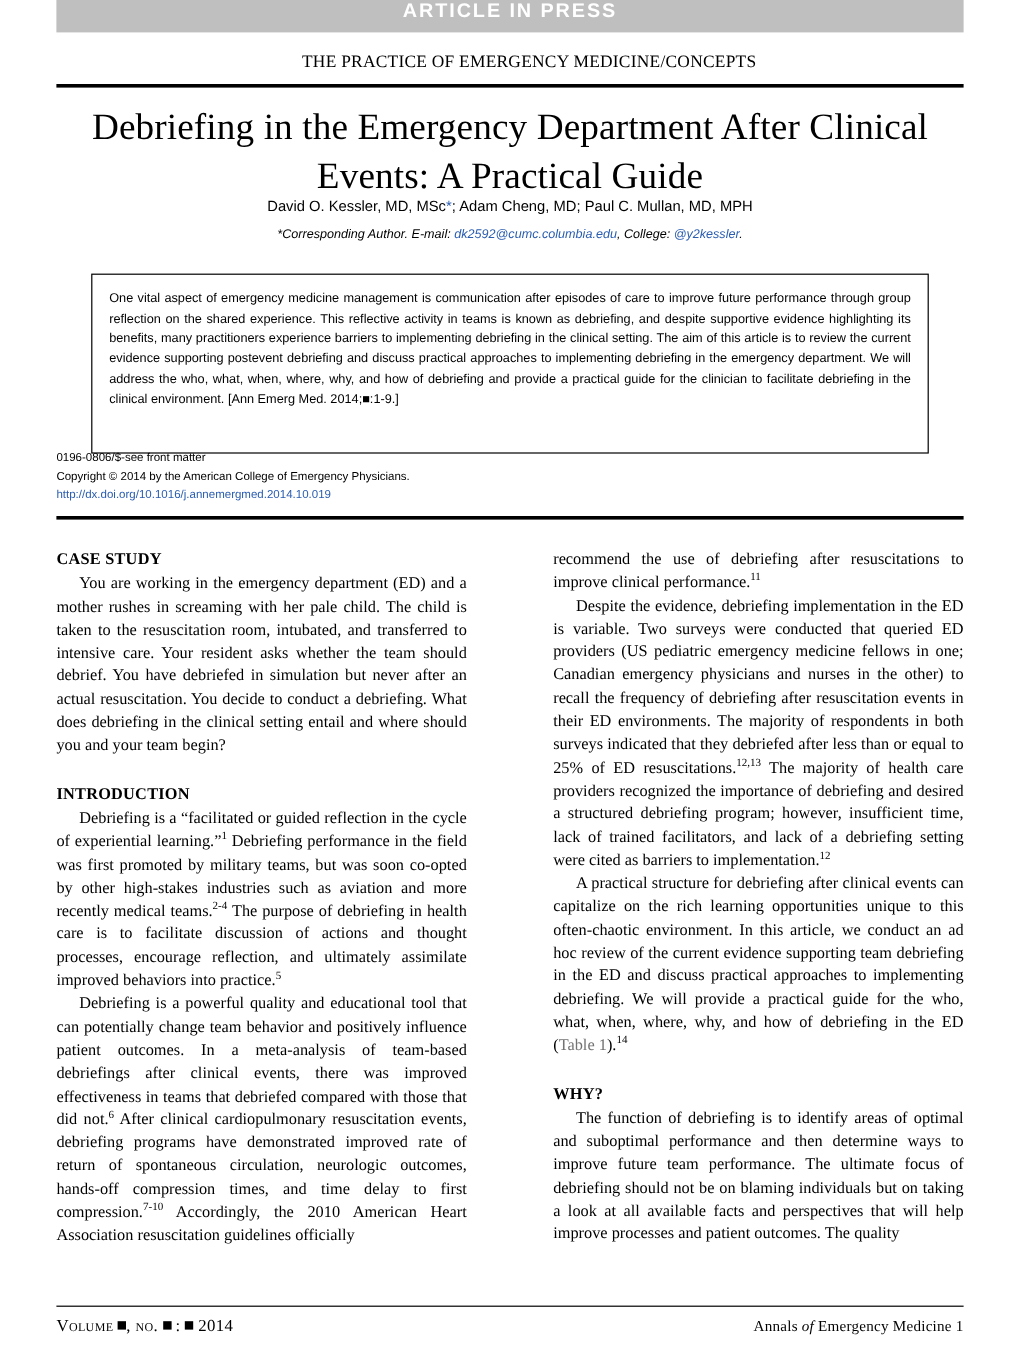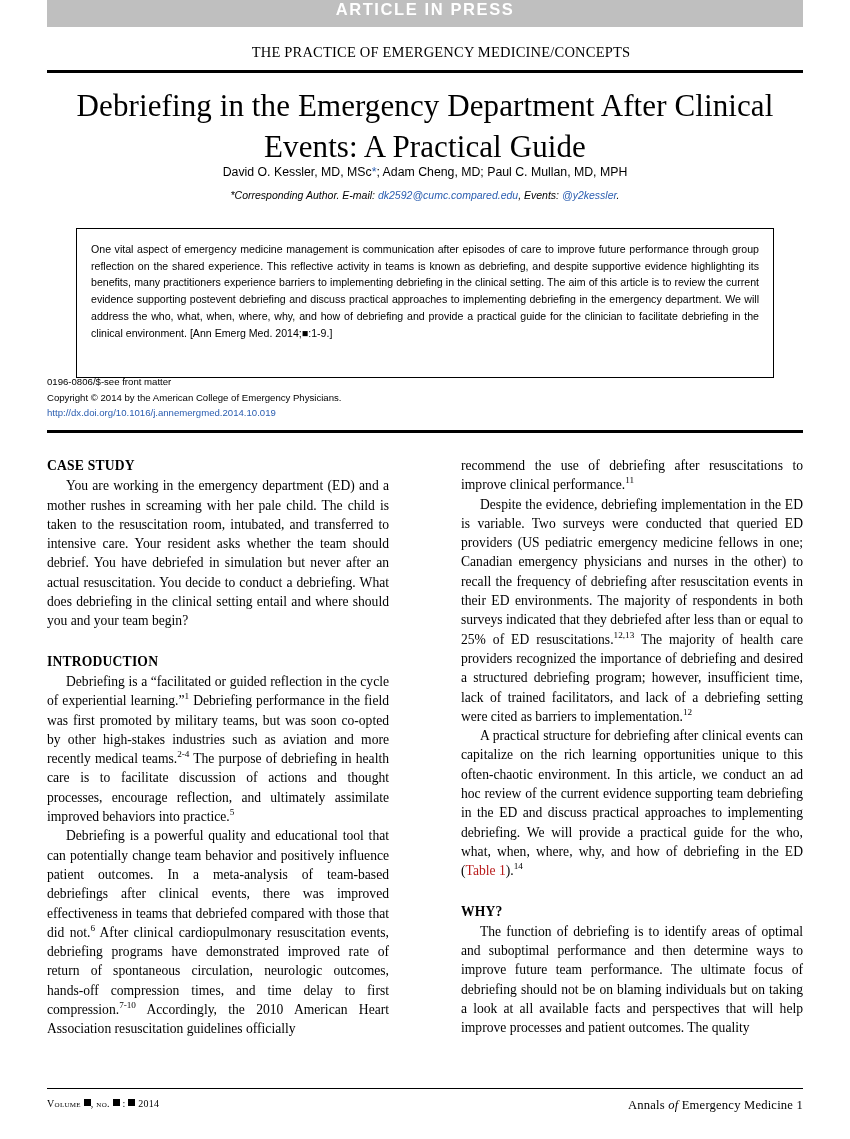--- a/index.html
+++ b/index.html
@@ -163,37 +163,37 @@
     margin: 0 0 1px 0;
     letter-spacing: 0.2px;
   }
   .col h2.spaced { margin-top: 21px; }
   .col p {
     margin: 0;
     text-indent: 19px;
   }
   .col p.noindent { text-indent: 0; }
   sup { font-size: 9.2px; vertical-align: super; line-height: 0; }
-  .lnk { color: #b91c1c; }
+  .lnk { color: #737373; }
 
   
   .rule-bottom {
     position: absolute;
     left: 47px;
     top: 1088px;
     width: 756px;
     height: 1.3px;
     background: #000;
   }
   .footer-left {
     position: absolute;
     left: 47px;
     top: 1098px;
     font-family: "Liberation Serif", serif;
-    font-size: 10px;
+    font-size: 14px;
     font-variant: small-caps;
     letter-spacing: 0.3px;
   }
   .footer-right {
     position: absolute;
     right: 47px;
     top: 1098px;
     font-family: Liberation Serif, serif;
     font-size: 12.6px;
     letter-spacing: 0.2px;
@@ -219,21 +219,21 @@
   <div class="running-head">THE PRACTICE OF EMERGENCY MEDICINE/CONCEPTS</div>
   <div class="rule-top"></div>
 
   <div class="title">Debriefing in the Emergency Department After Clinical Events: A Practical Guide</div>
 
   <div class="authors">
     <span>David O. Kessler, MD, MSc</span><span class="star">*</span><span>; Adam Cheng, MD; Paul C. Mullan, MD, MPH</span>
   </div>
 
   <div class="corresponding">
-    <span>*Corresponding Author. E-mail: </span><a href="#">dk2592@cumc.compared.edu</a><span>, Events: </span><a href="#">@y2kessler</a><span>.</span>
+    <span>*Corresponding Author. E-mail: </span><a href="#">dk2592@cumc.columbia.edu</a><span>, College: </span><a href="#">@y2kessler</a><span>.</span>
   </div>
 
   <div class="abstract-box">
     <p>One vital aspect of emergency medicine management is communication after episodes of care to improve future performance through group reflection on the shared experience. This reflective activity in teams is known as debriefing, and despite supportive evidence highlighting its benefits, many practitioners experience barriers to implementing debriefing in the clinical setting. The aim of this article is to review the current evidence supporting postevent debriefing and discuss practical approaches to implementing debriefing in the emergency department. We will address the who, what, when, where, why, and how of debriefing and provide a practical guide for the clinician to facilitate debriefing in the clinical environment. [Ann Emerg Med. 2014;■:1-9.]</p>
   </div>
 
   <div class="copyright">
     <div>0196-0806/$-see front matter</div>
     <div>Copyright © 2014 by the American College of Emergency Physicians.</div>
     <div class="doi"><a class="doi" style="color:#2a5db0;text-decoration:none;" href="#">http://dx.doi.org/10.1016/j.annemergmed.2014.10.019</a></div>

